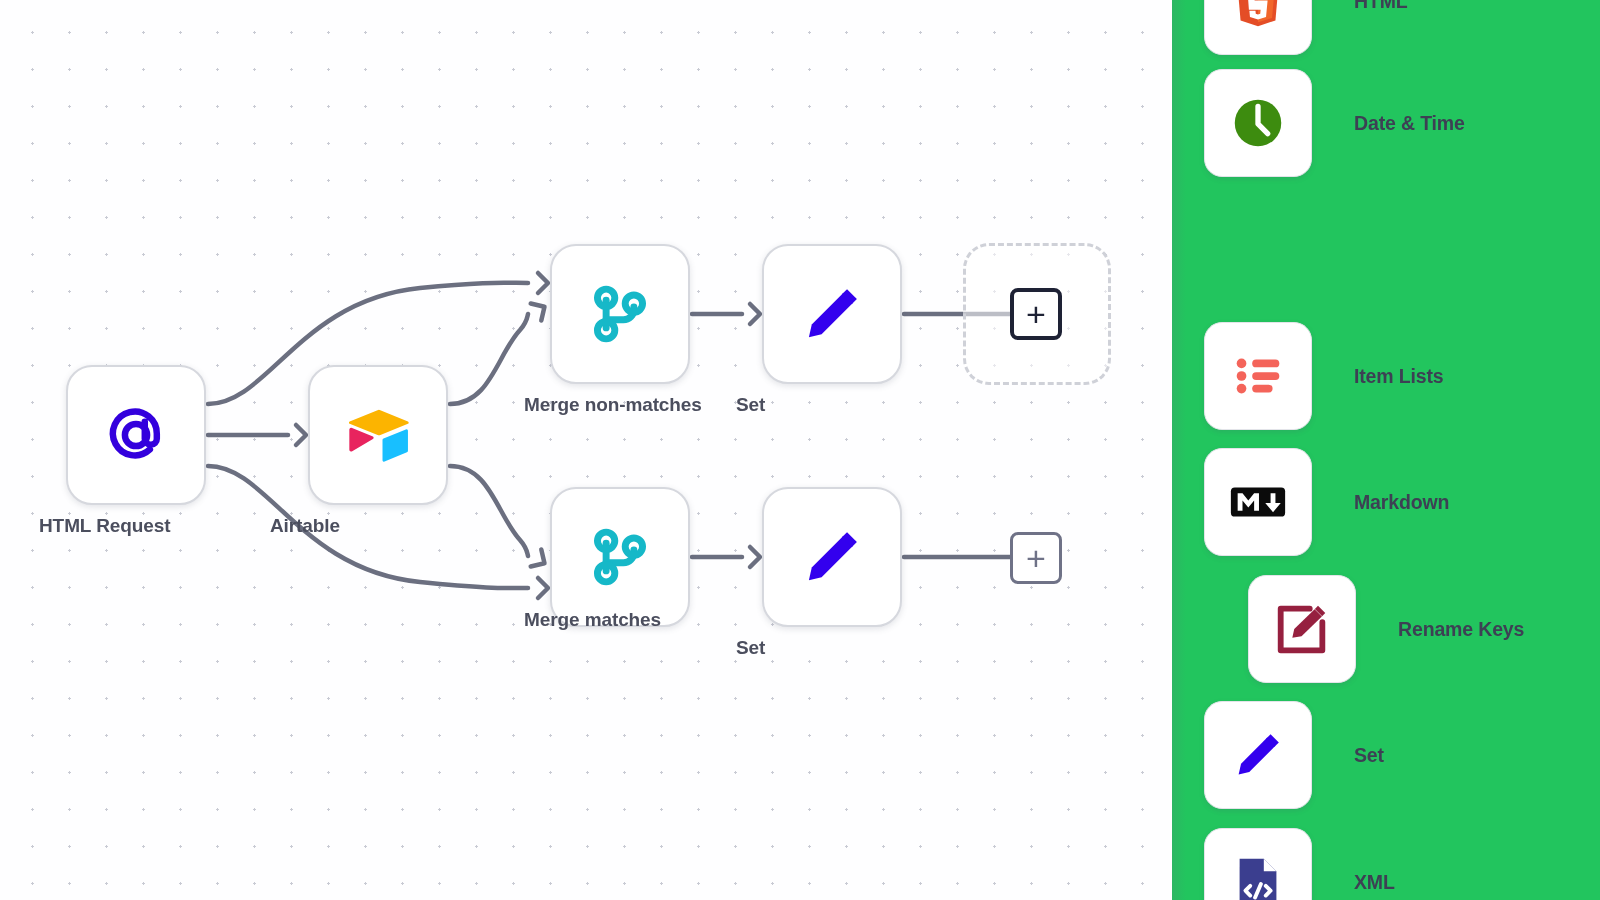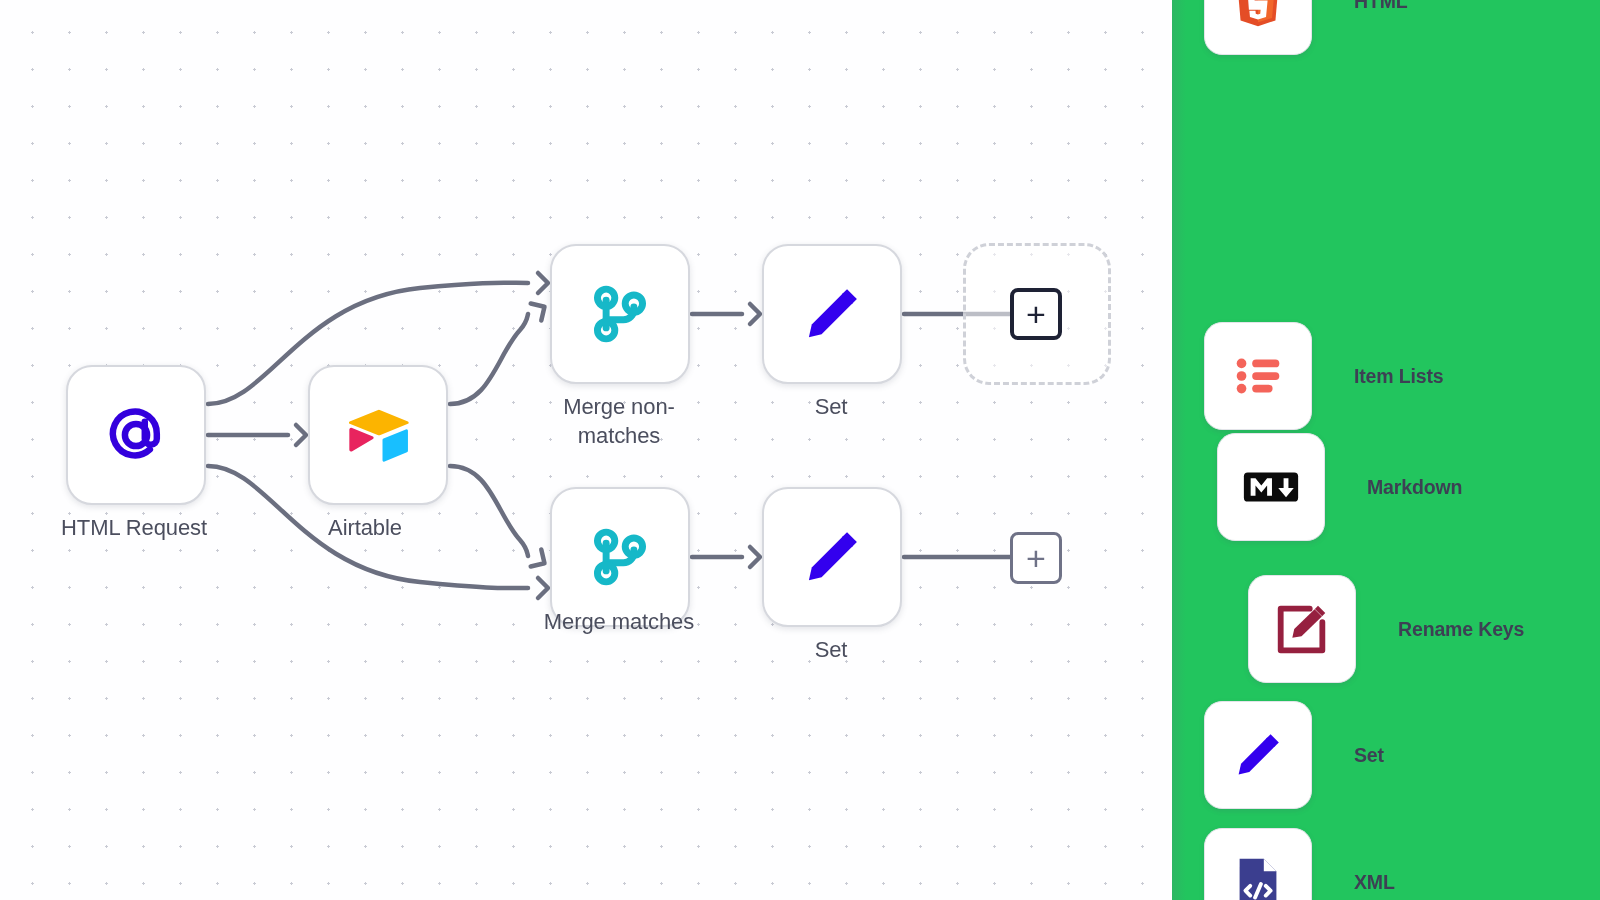--- a/index.html
+++ b/index.html
@@ -51,23 +51,23 @@
     box-shadow: 0 2px 6px rgba(80, 85, 105, 0.16);
     display: flex;
     align-items: center;
     justify-content: center;
   }
   .node-icon { width: 74px; height: 74px; display:block; }
 
   .node-label {
     position: absolute;
     width: 190px;
-    text-align: center;
-    font-size: 22px;
-    font-weight: normal;
+    text-align: left;
+    font-size: 19px;
+    font-weight: bold;
     color: #4b4e5e;
     line-height: 1.32;
     letter-spacing: -0.1px;
   }
 
   
   .plus-dashed-target {
     position: absolute;
     width: 148px;
     height: 142px;
@@ -247,37 +247,46 @@
       <div class="panel-tile">
         <svg viewBox="0 0 64 64">
           <path d="M10,6 L54,6 L50,52 L32,58 L14,52 Z" fill="#e44d26"></path>
           <path d="M32,11 L32,54 L46.5,49.5 L50,11 Z" fill="#f1662a"></path>
           <path d="M21,19 H43 l-0.6,7 H28 l0.5,5.5 h13.4 l-1.6,17 -8.3,2.6 -8.3,-2.6 -0.6,-6.5 h6.3 l0.3,3.2 2.3,0.7 2.3,-0.7 0.4,-4.2 H22.6 Z" fill="#ffffff"></path>
         </svg>
       </div>
       <div class="panel-label">HTML</div>
     </div>
 
+    <div class="panel-item" style="top:60px;">
+      <div class="panel-tile">
+        <svg viewBox="0 0 64 64">
+          <circle cx="32" cy="32" r="24" fill="#3d8c0f"></circle>
+          <path d="M32,15 V33 L42,43" fill="none" stroke="#ffffff" stroke-width="5.5" stroke-linecap="round" stroke-linejoin="round"></path>
+        </svg>
+      </div>
+      <div class="panel-label">Date &amp; Time</div>
+    </div>
 
 
     <div class="panel-item" style="top:313px;text-align:right;">
       <div class="panel-tile">
         <svg viewBox="0 0 64 64">
           <circle cx="15" cy="19" r="5" fill="#f4645a"></circle>
           <circle cx="15" cy="32" r="5" fill="#f4645a"></circle>
           <circle cx="15" cy="45" r="5" fill="#f4645a"></circle>
           <rect x="26" y="15" width="28" height="8" rx="4" fill="#f4645a"></rect>
           <rect x="26" y="28" width="28" height="8" rx="4" fill="#f4645a"></rect>
           <rect x="26" y="41" width="21" height="8" rx="4" fill="#f4645a"></rect>
         </svg>
       </div>
       <div class="panel-label">Item Lists</div>
     </div>
 
-    <div class="panel-item" style="top:424px;padding-left:13px;">
+    <div class="panel-item" style="top:439px;">
       <div class="panel-tile">
         <svg viewBox="0 0 64 64">
           <rect x="4" y="17" width="56" height="30" rx="4" fill="#0b0b0b"></rect>
           <path d="M11,41 V23 h5 l6,7.5 L28,23 h5 v18 h-5 v-10.5 l-6,7.3 -6,-7.3 V41 Z" fill="#ffffff"></path>
           <path d="M45,23 h5 v10 h5.5 L47.5,42.5 L39.5,33 H45 Z" fill="#ffffff"></path>
         </svg>
       </div>
       <div class="panel-label">Markdown</div>
     </div>
 

